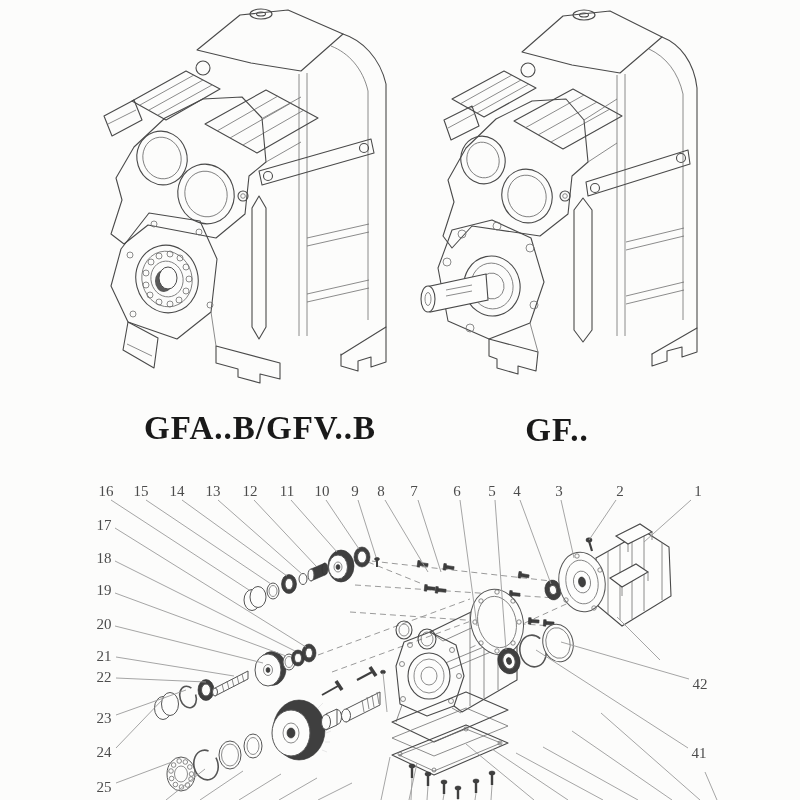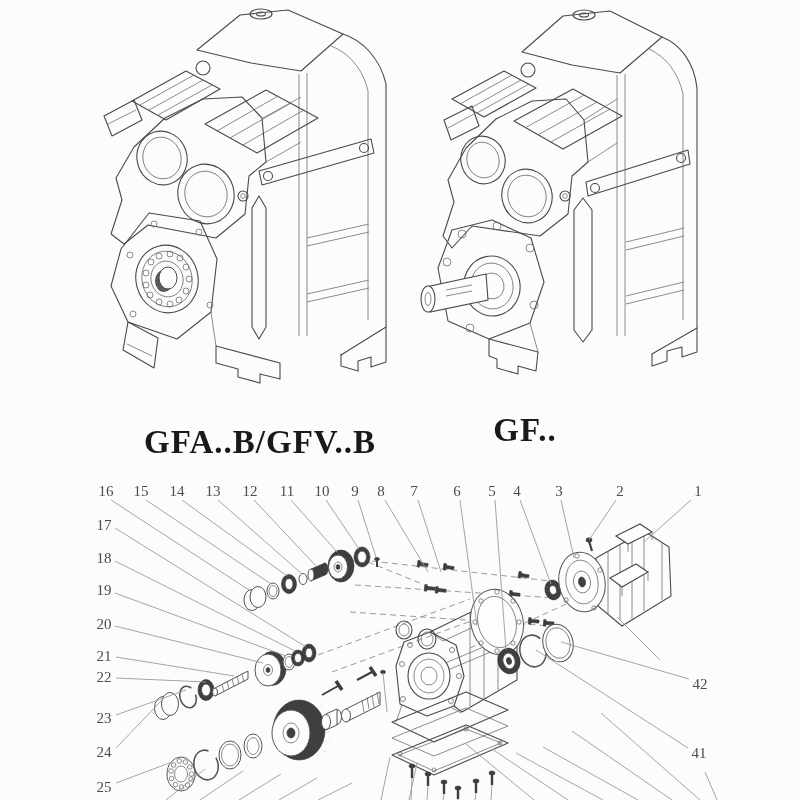--- a/index.html
+++ b/index.html
@@ -10,22 +10,22 @@
   .thin{fill:none;stroke:#6f6f6f;stroke-width:0.8;stroke-linejoin:round;}
   .wh{fill:#fdfdfc;stroke:#4a4a4a;stroke-width:1.1;}
   .whx{fill:#fdfdfc;stroke:#555;stroke-width:1;}
   .dk{fill:#3f3f3f;stroke:#333;stroke-width:0.6;}
   .ring{fill:none;stroke:#555;stroke-width:1.6;}
   .leader{stroke:#9b9b9b;stroke-width:0.9;fill:none;}
   .dash{stroke:#8f8f8f;stroke-width:0.9;fill:none;stroke-dasharray:6 4;}
   .callout-num{font:15px "Liberation Serif", serif;fill:#4c4c4c;}
   .model-label{position:absolute;font:700 33px "Liberation Serif", serif;color:#191919;
                text-align:center;letter-spacing:1px;white-space:nowrap;}
-  #lblL{left:120px;top:424px;width:280px;}
-  #lblR{left:455px;top:412px;width:140px;}
+  #lblL{left:120px;top:410px;width:280px;}
+  #lblR{left:487px;top:412px;width:140px;}
 </style>
 </head>
 <body>
 
 <div class="page">
 
 <svg width="800" height="800" viewBox="0 0 800 800">
 
   <g>
 

